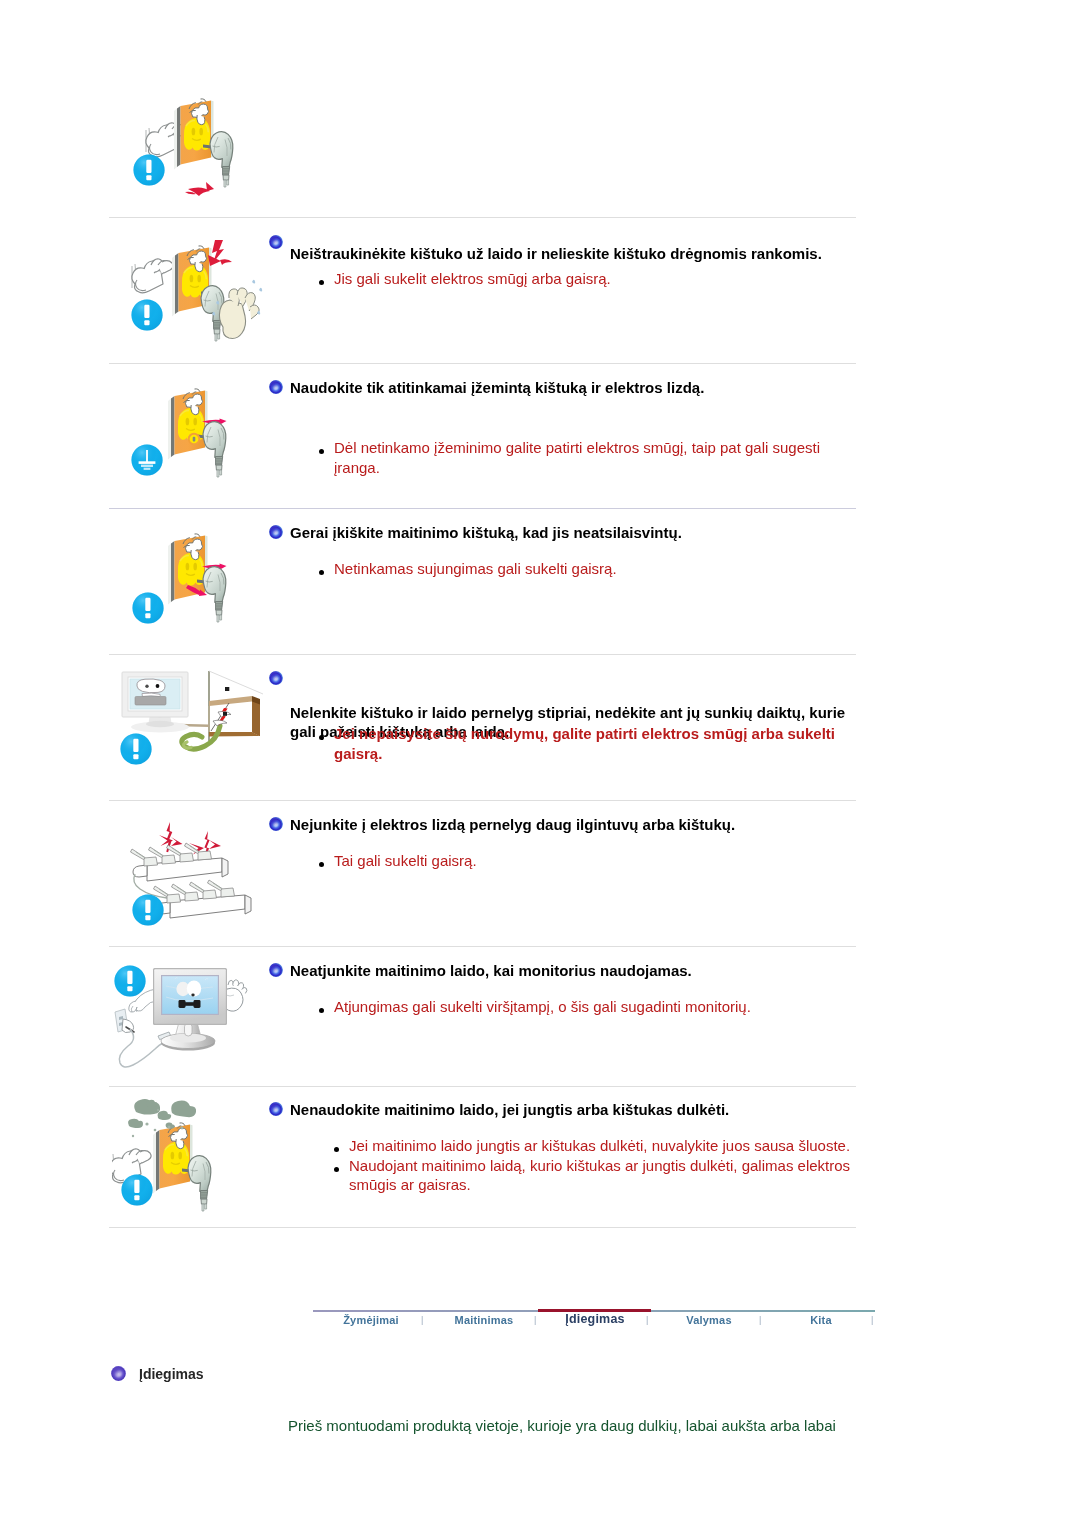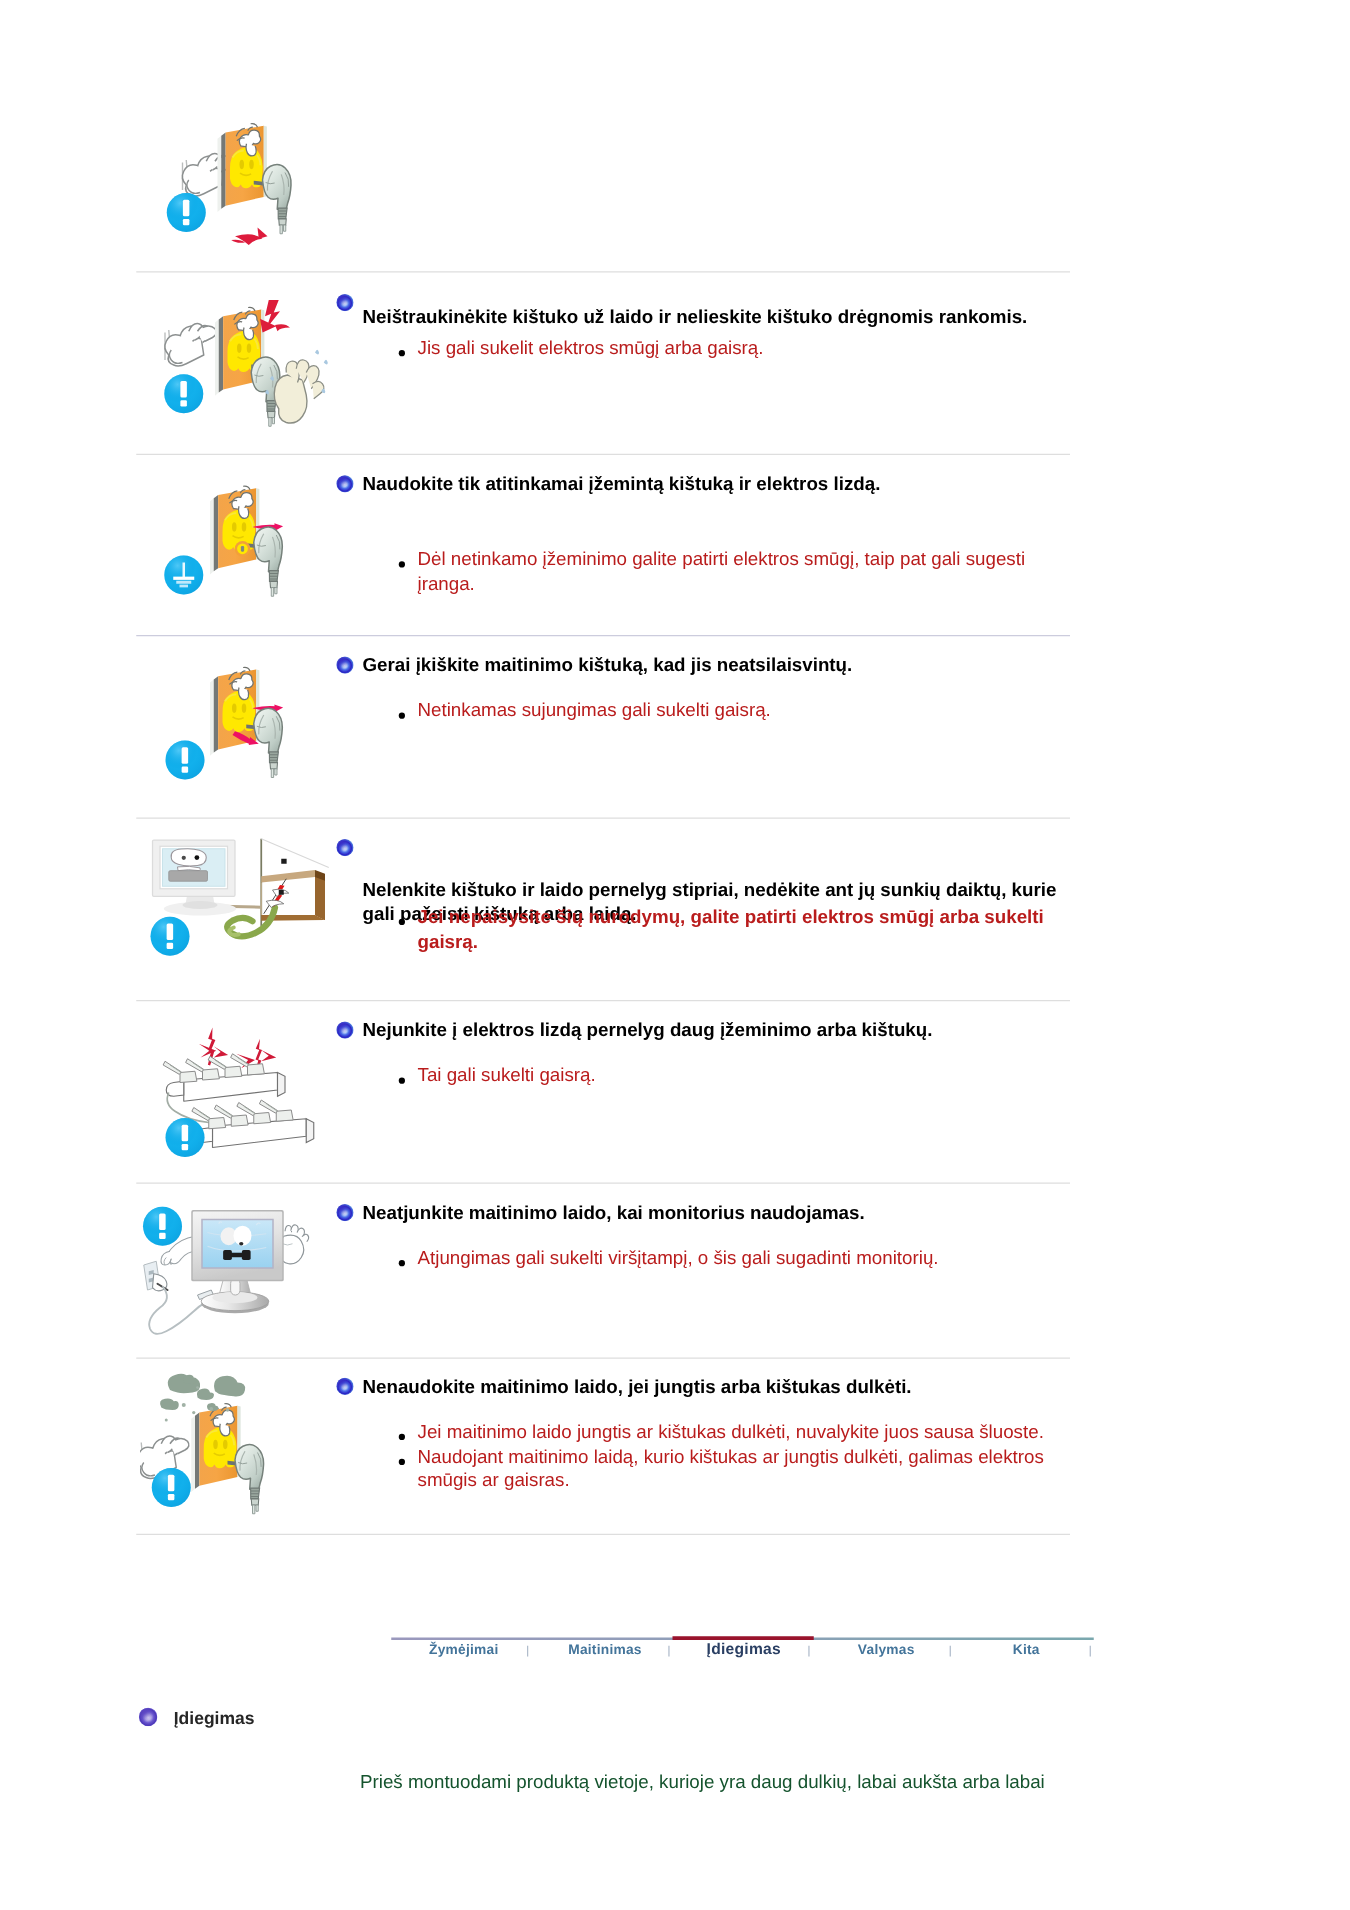--- a/index.html
+++ b/index.html
@@ -386,21 +386,21 @@
         <path d="M41 76 l9 6 M59 74 l9 6 M77 72 l9 6 M95 70 l9 6"></path>
       </g>
     </g>
     <path d="M38 97 l-10 1" fill="none" stroke="#a3ada5" stroke-width="1.3"></path>
     <use href="#gWarn" x="30" y="97"></use>
   </svg>
 </div>
 <svg class="gbullet" style="left:269px;top:817px;" viewBox="0 0 14 14">
       <use href="#gbul"></use>
     </svg>
-<div class="heading" style="top:816px;width:560px;">Nejunkite į elektros lizdą pernelyg daug įžeminimo arba kištukų.</div>
+<div class="heading" style="top:816px;width:560px;">Nejunkite į elektros lizdą pernelyg daug ilgintuvų arba kištukų.</div>
 <div class="blist" style="top:851px;width:520px;">
   <div class="bitem"><span class="bdot"></span><span>Tai gali sukelti gaisrą.</span></div>
 </div>
 <div class="rule" style="top:946px;"></div>
 
 <div class="fig" style="left:108px;top:955px;width:165px;height:124px;">
   <svg width="165" height="124" viewBox="0 0 165 124">
 
     <g>
       <path d="M7 57 l10 -3 l3 20 l-10 3 z" fill="#e8eef2" stroke="#b4bcc0" stroke-width="0.8"></path>
@@ -486,21 +486,21 @@
       <circle cx="70" cy="32" r="1.4"></circle>
           <circle cx="46" cy="14" r="1.1"></circle>
     </g>
     <use href="#gWarn" x="25" y="94"></use>
   </svg>
 </div>
 <svg class="gbullet" style="left:269px;top:1102px;" viewBox="0 0 14 14">
       <use href="#gbul"></use>
     </svg>
 <div class="heading" style="top:1101px;width:560px;">Nenaudokite maitinimo laido, jei jungtis arba kištukas dulkėti.</div>
-<div class="blist" style="top:1136px;width:520px;">
+<div class="blist" style="top:1136px;width:520px;margin-left:15px;">
   <div class="bitem"><span class="bdot"></span><span>Jei maitinimo laido jungtis ar kištukas dulkėti, nuvalykite juos sausa šluoste.</span></div>
   <div class="bitem"><span class="bdot"></span><span>Naudojant maitinimo laidą, kurio kištukas ar jungtis dulkėti, galimas elektros smūgis ar gaisras.</span></div>
 </div>
 <div class="rule" style="top:1227px;"></div>
 
 <div class="navline"></div>
 <div class="navactive"></div>
 <div class="navitem" style="left:334px;width:74px;">Žymėjimai</div>
 <div class="navsep" style="left:421px;">|</div>
 <div class="navitem" style="left:447px;width:74px;">Maitinimas</div>

